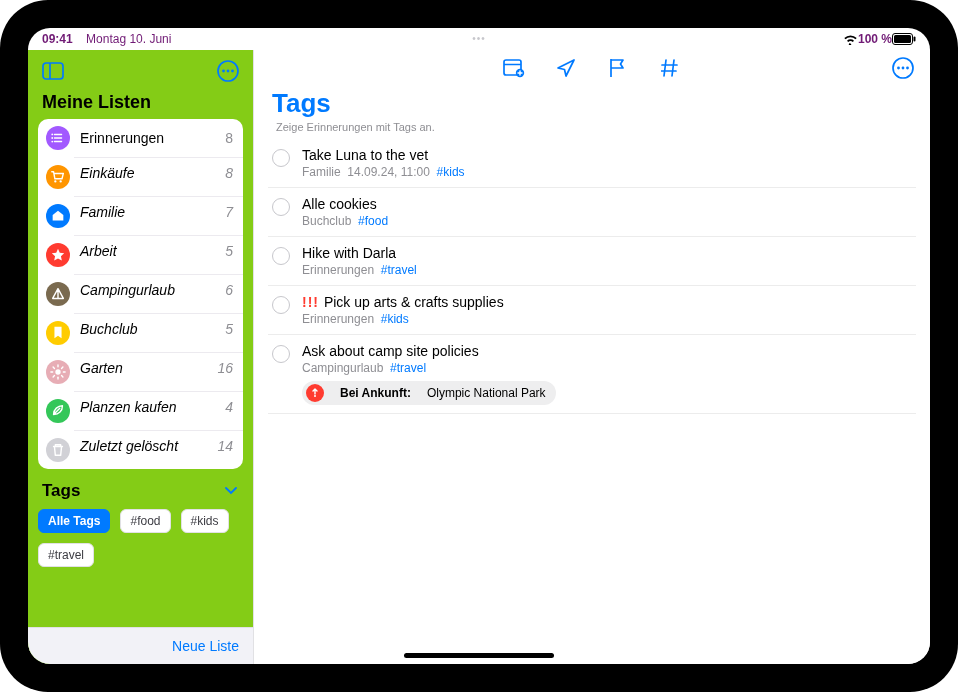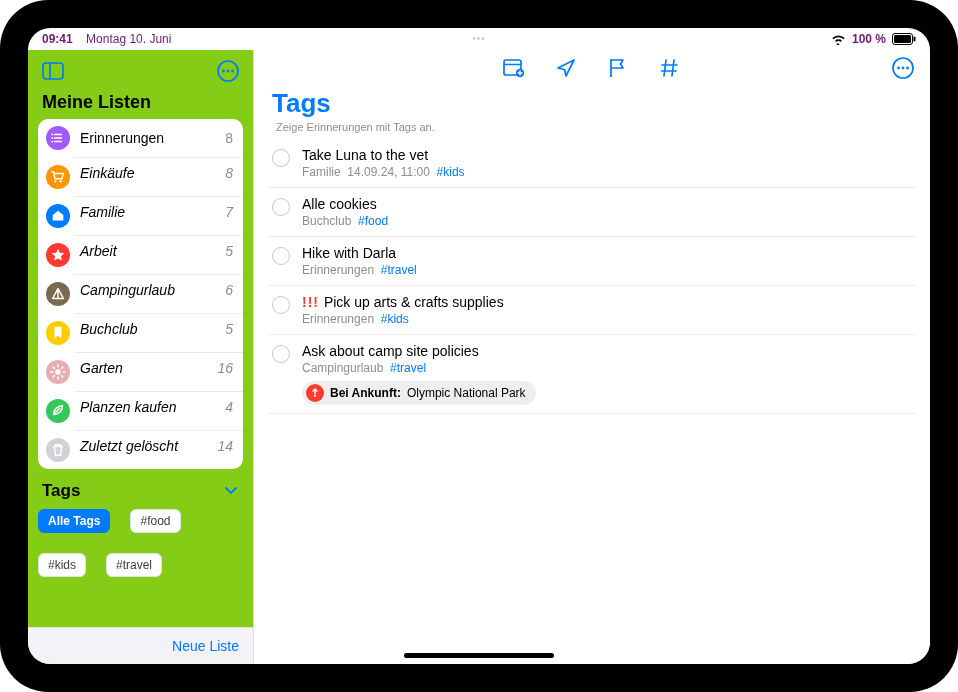--- a/index.html
+++ b/index.html
@@ -23,21 +23,21 @@
     overflow: hidden;
     display: flex; flex-direction: column;
   }
   .status-bar {
     height: 22px;
     display: flex; align-items: center; justify-content: space-between;
     padding: 0 14px;
     font-size: 12px; font-weight: 600;
     color: #701a75;
   }
-  .status-right { display: flex; align-items: center; gap: 6px; }
+  .status-right { display: flex; align-items: center; gap: 0; }
   .content {
     flex: 1; display: flex; min-height: 0;
   }
   .sidebar {
     width: 226px;
     background: #84cc16;
     border-right: 1px solid #e1e1e4;
     display: flex; flex-direction: column;
   }
   .sidebar-top {
@@ -69,21 +69,21 @@
     display: flex; align-items: center; justify-content: center;
     margin-right: 10px; flex-shrink: 0;
   }
   .list-name { flex: 1; color: #000; }
   .list-count { color: #8e8e93; font-size: 14px; }
   .tags-section-head {
     display: flex; justify-content: space-between; align-items: center;
     padding: 12px 14px 4px 14px;
     font-size: 17px; font-weight: 700;
   }
-  .tag-chips { padding: 4px 10px; display: flex; flex-wrap: wrap; gap: 20px; }
+  .tag-chips { padding: 4px 10px; display: flex; flex-wrap: wrap; gap: 10px; }
   .chip {
     background: #fff; border: 1px solid #e1e1e4;
     border-radius: 6px; padding: 4px 9px;
     font-size: 12px; color: #3c3c43; cursor: pointer;
   }
   .chip.active { background: #007aff; color: #fff; border-color: #007aff; font-weight:600;}
   .sidebar-footer {
     margin-top: auto;
     border-top: 1px solid #e1e1e4;
     padding: 10px 14px;
@@ -117,21 +117,21 @@
     width: 18px; height: 18px; border-radius: 50%;
     border: 1.6px solid #c7c7cc; flex-shrink: 0; margin-top: 2px;
     cursor: pointer;
   }
   .reminder-body { flex: 1; }
   .reminder-title { font-size: 14px; color: #000; }
   .reminder-meta { font-size: 12px; color: #8e8e93; margin-top: 2px; }
   .reminder-meta .tag { color: #007aff; }
   .priority { color: #ff3b30; font-weight: 700; letter-spacing: 1px; }
   .location-pill {
-    display: inline-flex; align-items: center; gap: 6px;
+    display: inline-flex; align-items: center; gap: 16px;
     background: #eeeeef; border-radius: 14px;
     padding: 3px 10px 3px 4px; margin-top: 6px;
     font-size: 12px;
   }
   .loc-dot { width: 18px; height: 18px; background:#ff3b30; border-radius:50%; display:flex; align-items:center; justify-content:center;}
   .loc-label { font-weight:600; }
   .home-indicator {
     position:absolute; bottom: 34px; left:50%; transform:translateX(-50%);
     width: 150px; height: 5px; background:#000; border-radius: 3px;
   }

